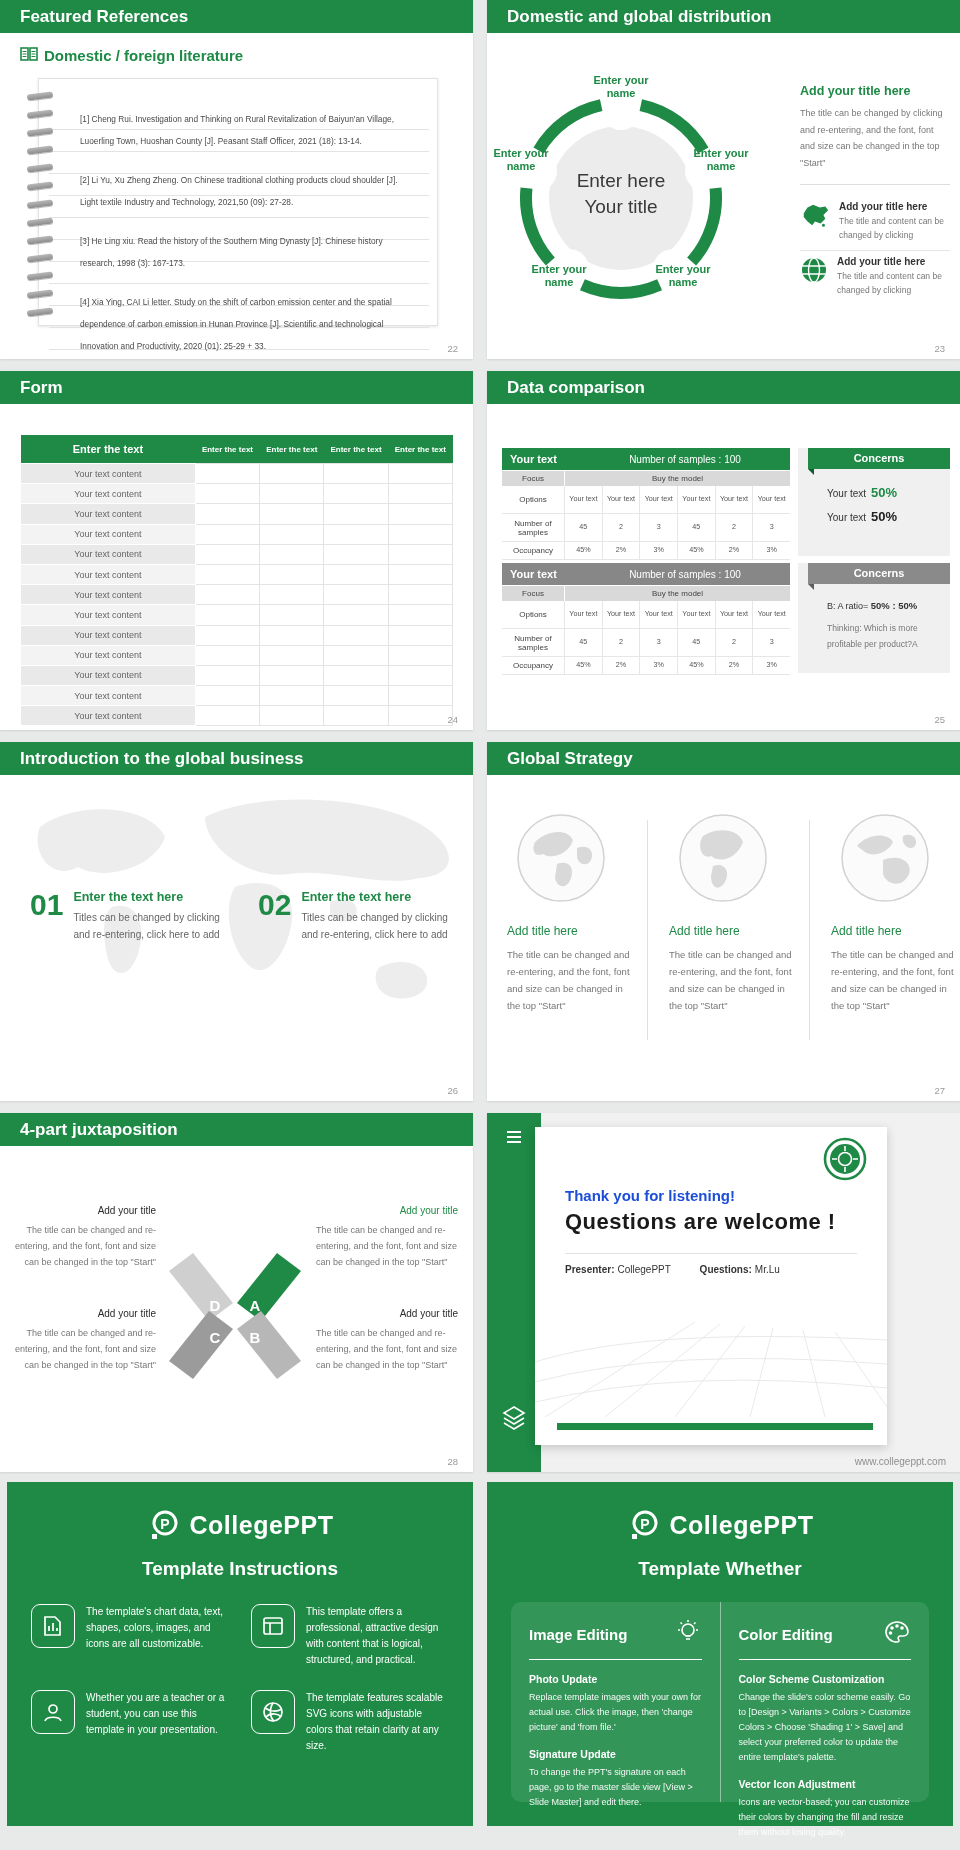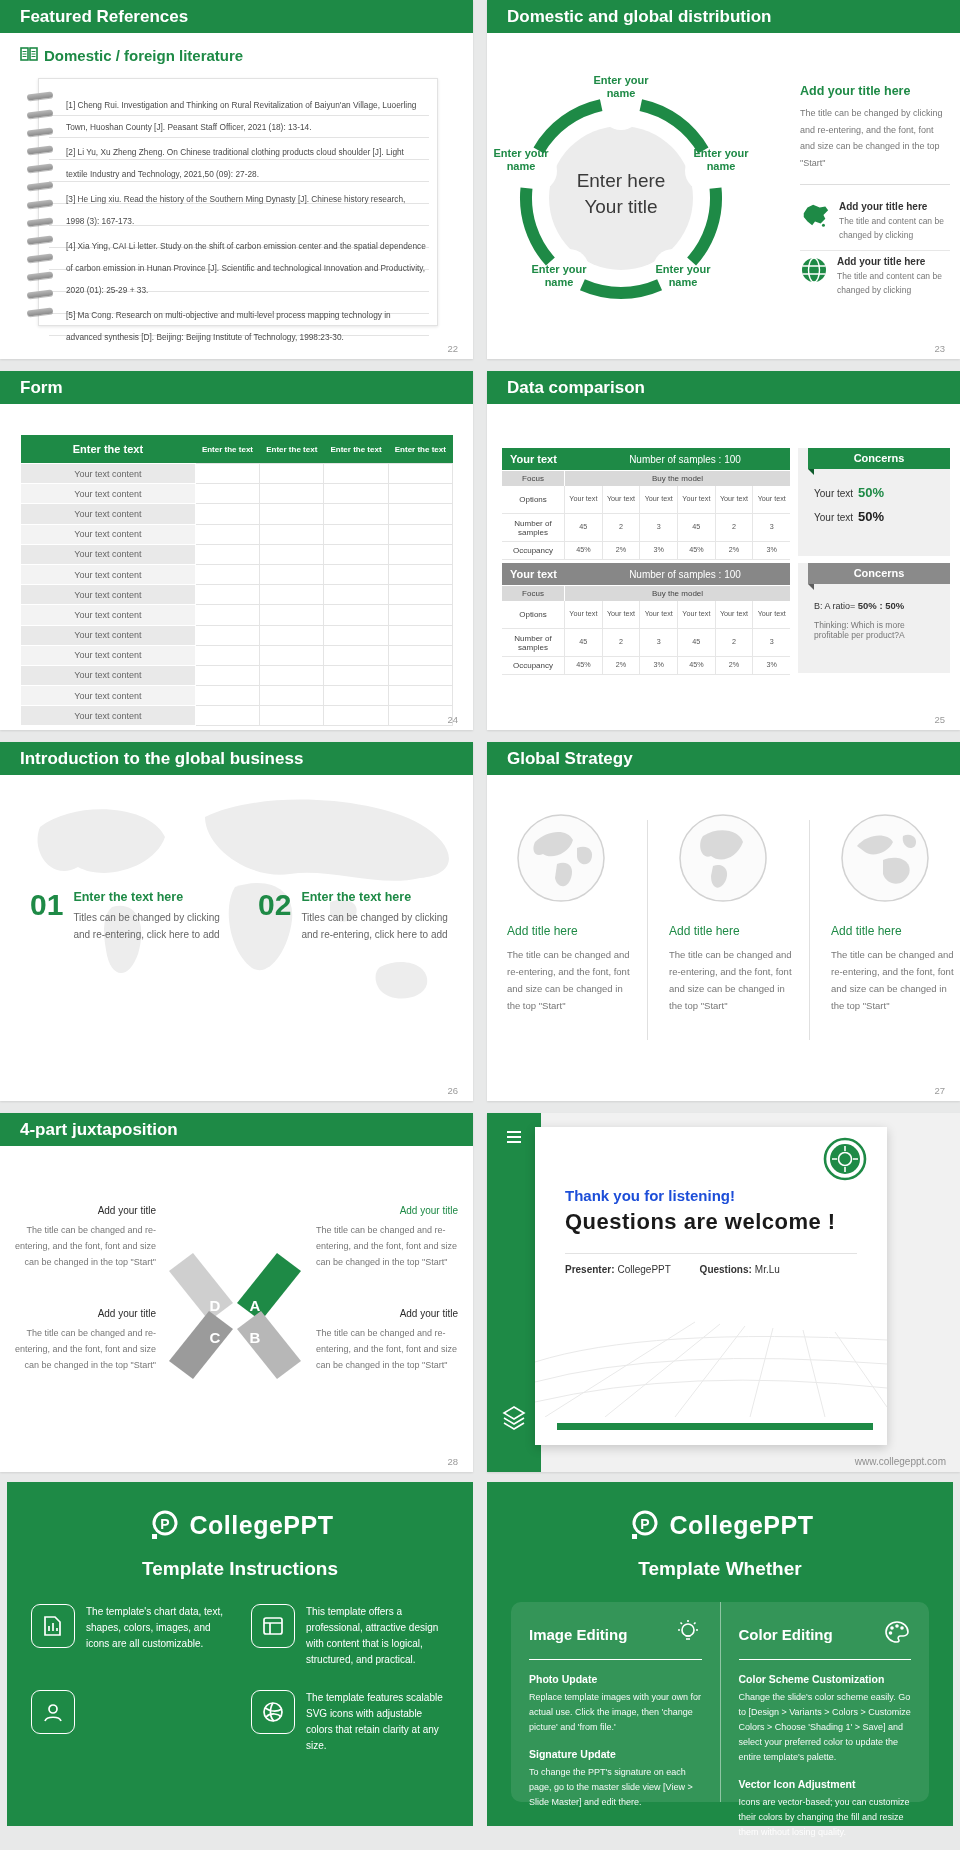--- a/index.html
+++ b/index.html
@@ -7,21 +7,21 @@
   .slide{position:absolute;width:473px;height:359px;background:#fff;overflow:hidden;box-shadow:0 1px 2px rgba(0,0,0,.10)}
   .sl-header{height:33px;background:#1e8a46;color:#fff;font-size:17px;font-weight:bold;line-height:33px;padding-left:20px}
   .pagenum{position:absolute;right:15px;bottom:5px;font-size:9.5px;color:#9a9a9a}
   #s22{left:0;top:0}#s23{left:487px;top:0}#s24{left:0;top:371px}#s25{left:487px;top:371px}
   #s26{left:0;top:742px}#s27{left:487px;top:742px}#s28{left:0;top:1113px}#sty{left:487px;top:1113px}
 
   
   .sec-title{position:absolute;left:20px;top:47px;display:flex;align-items:center;gap:6px;color:#1e8a46;font-size:15px;font-weight:bold}
   .ref-card{position:absolute;left:38px;top:78px;width:400px;height:248px;background:#fff;border:1px solid #e2e2e2;box-shadow:0 1px 3px rgba(0,0,0,.10);padding:12px 8px 0 10px;box-sizing:border-box}
   .ref-lines{background-image:repeating-linear-gradient(to bottom,transparent 0,transparent 21px,#e3e3e3 21px,#e3e3e3 22px);min-height:220px;font-size:8.3px;line-height:22px;color:#4a4a4a}
-  .ref-item{margin:3px}
+  .ref-item{margin:17px}
   .coil{position:absolute;left:-12px;width:26px;height:6px;border-radius:3px;background:linear-gradient(180deg,#b9b9b9,#8b8b8b);box-shadow:0 1px 0 rgba(0,0,0,.25);transform:rotate(-7deg)}
 
   
   .diagram{position:absolute;left:10px;top:30px;width:280px;height:320px}
   .dg-label{position:absolute;width:70px;text-align:center;color:#1e8a46;font-weight:bold;font-size:11px;line-height:13px}
   .dg-center{position:absolute;left:44px;top:138px;width:160px;text-align:center;color:#3a3a3a;font-size:19px;line-height:26px}
   .s23r{position:absolute;left:313px;top:84px;width:150px}
   .s23r-h{color:#1e8a46;font-weight:bold;font-size:12.5px;margin-bottom:7px}
   .s23r-b{color:#777;font-size:9px;line-height:16.5px}
   .s23r-div{border-top:1px solid #ddd;margin:13px 0 11px}
@@ -54,27 +54,27 @@
   .dc-r{border-bottom:1px solid #e6e6e6}
   .dc-r .l{width:62px;display:flex;align-items:center;justify-content:center;text-align:center;border-right:1px solid #e6e6e6;color:#444;line-height:9px}
   .dc-r .c{flex:1;display:flex;align-items:center;justify-content:center;text-align:center;border-right:1px solid #e6e6e6;font-size:7.2px;line-height:8.5px;color:#555}
   .dc-r .c:last-child{border-right:none}
   .dc-opt{height:27px}.dc-num{height:27px}.dc-occ{height:17px}
   .concerns{position:absolute;left:311px;width:152px;background:#f0f0f0}
   .cc-head{position:relative;margin-left:10px;height:21px;line-height:21px;text-align:center;color:#fff;font-weight:bold;font-size:11px}
   .cc-head.cg{background:#1e8a46}.cc-head.cy{background:#8a8a8a}
   .cc-head::after{content:"";position:absolute;left:0;bottom:-6px;border:3px solid transparent;border-top-color:#0f5c2d;border-right-color:#0f5c2d}
   .cc-head.cy::after{border-top-color:#5d5d5d;border-right-color:#5d5d5d}
-  .cc-body{padding:16px 12px 10px 16px}
+  .cc-body{padding:16px 12px 10px 29px}
   .cc-line{font-size:10px;color:#333;margin-bottom:9px}
   .cc-line .pct{font-size:13px;font-weight:bold;margin-left:5px}
   .pct-green{color:#1e8a46}.pct-dark{color:#222}
   .cc-ratio{font-size:9px;color:#333;margin-bottom:9px}
   .cc-ratio b{font-size:9.5px}
-  .cc-note{font-size:8.5px;color:#777;line-height:10px}
+  .cc-note{font-size:8.5px;color:#777;line-height:16px}
 
   
   .worldmap{position:absolute;left:0;top:40px;width:473px;height:310px}
   .s26-item{position:absolute;top:148px;display:flex;gap:10px;width:205px}
   .s26-num{font-size:30px;font-weight:bold;color:#1e8a46;line-height:30px}
   .s26-h{font-size:12.5px;font-weight:bold;color:#1e8a46;margin-bottom:5px}
   .s26-b{font-size:10px;color:#666;line-height:17px}
 
   
   .s27-col{position:absolute;top:70px;width:128px}
@@ -607,20 +607,21 @@
         </span>
       <span class="pl-txt">This template offers a professional, attractive design with content that is logical, structured, and practical.</span>
     </div>
     <div class="pl-item">
       <span class="pl-ic">
           <svg width="24" height="24" viewBox="0 0 24 24" fill="none" stroke="#fff" stroke-width="1.7">
             <circle cx="12" cy="9" r="4"></circle>
             <path d="M4,21 c1.5-5 14.5-5 16,0"></path>
           </svg>
         </span>
+      <span class="pl-txt">Whether you are a teacher or a student, you can use this template in your presentation.</span>
     </div>
     <div class="pl-item">
       <span class="pl-ic">
           <svg width="24" height="24" viewBox="0 0 24 24" fill="none" stroke="#fff" stroke-width="1.7">
             <circle cx="12" cy="12" r="9"></circle>
             <path d="M4,8 C10,12 16,12 21,9 M5,17 C10,12 18,14 20,17 M12,3 C8,9 9,18 13,21"></path>
           </svg>
         </span>
       <span class="pl-txt">The template features scalable SVG icons with adjustable colors that retain clarity at any size.</span>
     </div>

